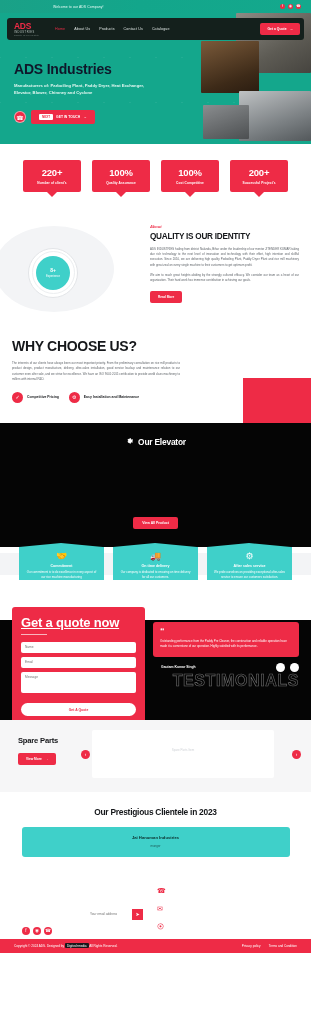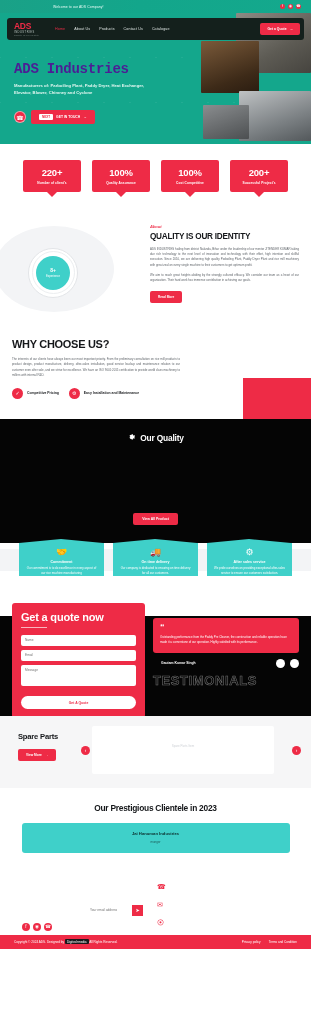--- a/index.html
+++ b/index.html
@@ -92,21 +92,21 @@
     margin-left: auto;
     background: #ee2b46; color: #fff;
     font-size: 3.4px; font-weight: 600;
     border-radius: 2px; border: none;
     padding: 4px 7px; cursor: pointer;
     display: flex; align-items: center; gap: 3px;
     white-space: nowrap;
   }
 
   .hero-body { position: absolute; left: 14px; top: 48px; z-index: 4; }
-  .hero-title { font-size: 14px; font-weight: 700; color: #4c1d95; letter-spacing: -.2px; font-family: Liberation Mono, monospace; }
+  .hero-title { font-size: 14px; font-weight: 700; color: #0f172a; letter-spacing: -.2px; }
   .hero-sub {
     margin-top: 5px; font-size: 4.2px; color: #e3f7f1; font-weight: 600;
     line-height: 1.75; max-width: 140px;
   }
   .hero-actions { position:absolute; left: 14px; top: 97px; display: flex; align-items: center; gap: 5px; z-index: 6;}
   .wa-btn {
     width: 12px; height: 12px; border-radius: 50%; background: #ee2b46;
     display:flex; align-items:center; justify-content:center; color:#fff; font-size:6px;
     border: 1.2px solid rgba(255,255,255,.55); cursor:pointer;
   }
@@ -168,21 +168,21 @@
   .about-p { font-size: 2.9px; line-height: 1.85; color: #5f6469; margin-top: 6px; text-align: justify; }
   .about-p + .about-p { margin-top: 5px; }
   .btn-red {
     margin-top: 7px; background: #ee2b46; color: #fff; border: none;
     border-radius: 2px; font-size: 3.2px; font-weight: 600; padding: 4px 8px; cursor: pointer;
   }
 
   
   .why { display: flex; padding: 10px 12px 20px; gap: 8px; position: relative; }
   .why-left { width: 168px; }
-  .why-h2 { font-size: 11px; font-weight: 800; letter-spacing: -.3px; color: #15171a; }
+  .why-h2 { font-size: 14px; font-weight: 800; letter-spacing: -.3px; color: #15171a; }
   .why-p { font-size: 2.9px; line-height: 1.9; color: #5f6469; margin-top: 7px; text-align: justify; }
   .why-feats { display: flex; gap: 10px; margin-top: 9px; }
   .feat { display:flex; gap: 4px; align-items: center; }
   .feat-ic {
     width: 11px; height: 11px; border-radius: 50%; background: #ee2b46;
     display:flex; align-items:center; justify-content:center; color:#fff; font-size:5px; flex:none;
   }
   .feat-t { font-size: 3.4px; font-weight: 700; line-height: 1.35; color:#15171a; }
   .why-right { flex: 1; position: relative; }
   .why-img {
@@ -225,21 +225,21 @@
 
   
   .qt-wrap { position: relative; height: 115px; }
   .qt-black { position: absolute; left:0; right:0; top: 15px; bottom: 0; background: #050505; }
   .qt-inner { position: relative; display: flex; gap: 8px; padding: 0 12px; }
 
   .quote-card {
     width: 133px; background: #ee2b46; border-radius: 3px; padding: 8px 9px 9px; color: #fff;
     margin-top: 2px;
   }
-  .quote-h { font-size: 11px; font-weight: 800; letter-spacing: -.2px; }
+  .quote-h { font-size: 13px; font-weight: 800; letter-spacing: -.2px; text-decoration: underline; }
   .quote-rule { width: 26px; height: 1px; background: rgba(255,255,255,.65); margin: 4px 0 7px; }
   .qfield {
     width: 100%; background: #fff; border: none; border-radius: 2px;
     font-size: 3.2px; color: #9aa0a6; padding: 3.5px 4px; margin-bottom: 4px;
     font-family: "Liberation Sans", sans-serif;
     display: block;
   }
   textarea.qfield { height: 21px; resize: none; }
   .qsubmit {
     width: 100%; background: #fff; color: #ee2b46; border: none; border-radius: 8px;
@@ -248,21 +248,21 @@
 
   .testi { flex: 1; position: relative; padding-top: 17px; }
   .testi-card { background: #ee2b46; border-radius: 3px; padding: 6px 7px 8px; color: #fff; }
   .testi-q { font-size: 9px; font-weight: 800; line-height: .8; }
   .testi-p { font-size: 2.9px; line-height: 1.75; margin-top: 4px; }
   .testi-foot { display:flex; align-items:center; margin-top: 6px; }
   .testi-name { font-size: 3.4px; font-weight: 700; color: #fff; margin-left: 8px;}
   .testi-dots { margin-left: auto; display:flex; gap: 5px; }
   .tdot { width: 9px; height: 9px; border-radius: 50%; background: #fff; cursor: pointer;}
   .testi-ghost {
-    margin-top: 5px; font-size: 13px; font-weight: 800; letter-spacing: .6px; text-align:left;
+    font-size: 16px; font-weight: 800; letter-spacing: .6px; text-align:right;
     color: transparent; -webkit-text-stroke: .6px #6d6d6d;
   }
 
   
   .spare { background: #f6f6f7; padding: 12px 12px 16px; position: relative; height: 72px; }
   .spare-left { position: absolute; left: 18px; top: 16px; }
   .spare-h { font-size: 7.6px; font-weight: 700; letter-spacing: -.2px; color: #15171a; }
   .spare-btn {
     margin-top: 8px; background: #ee2b46; color: #fff; border: none; border-radius: 2px;
     font-size: 3.2px; font-weight: 600; padding: 4px 8px; cursor: pointer;
@@ -431,21 +431,21 @@
   <div class="why-right">
     <div class="why-img"></div>
   </div>
 </div>
 
 <div class="products">
   <div class="prod-head">
     <svg class="gear" viewBox="0 0 24 24" fill="currentColor">
       <path d="M12 8a4 4 0 100 8 4 4 0 000-8zm9.4 4.9l-1.9-1.1c.1-.6.1-1.2 0-1.8l1.9-1.1-1.9-3.3-2 1.1c-.5-.4-1-.7-1.6-.9V3h-3.8v1.8c-.6.2-1.1.5-1.6.9l-2-1.1L6.6 8l1.9 1.1c-.1.6-.1 1.2 0 1.8L6.6 12l1.9 3.3 2-1.1c.5.4 1 .7 1.6.9V17h3.8v-1.9c.6-.2 1.1-.5 1.6-.9l2 1.1 1.9-3.4z"></path>
     </svg>
-    <div class="prod-title">Our Quality</div>
+    <div class="prod-title">Our Elevator</div>
   </div>
   <div class="prod-grid"></div>
   <button class="view-all">View All Product</button>
 </div>
 
 <div class="services">
   <div class="services-band"></div>
   <div class="svc-row">
     <div class="svc">
       <div class="svc-ic">🤝</div>

